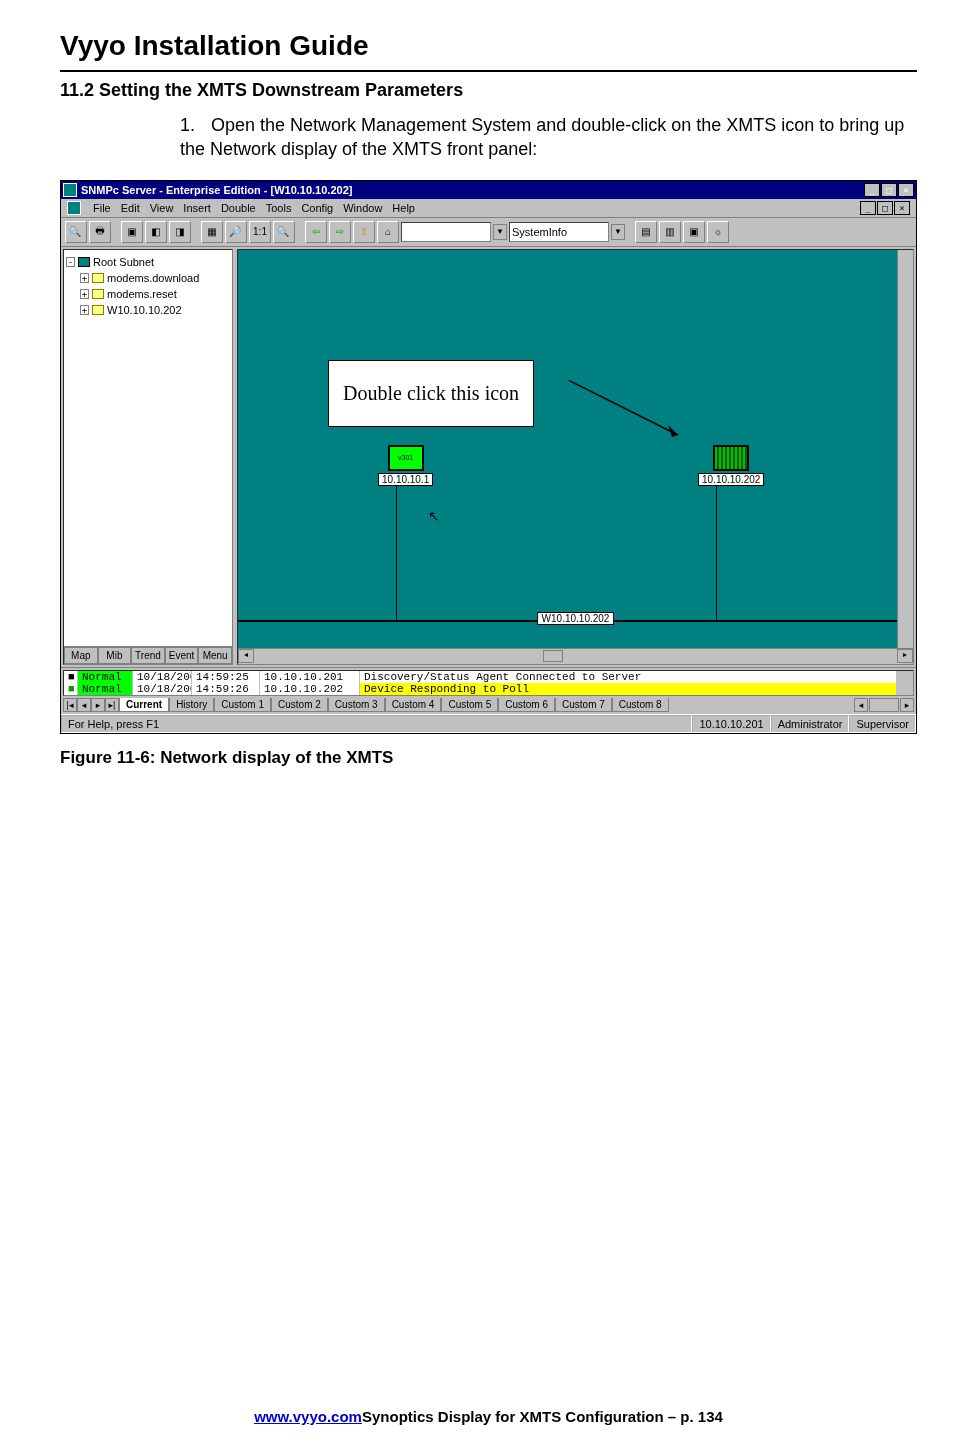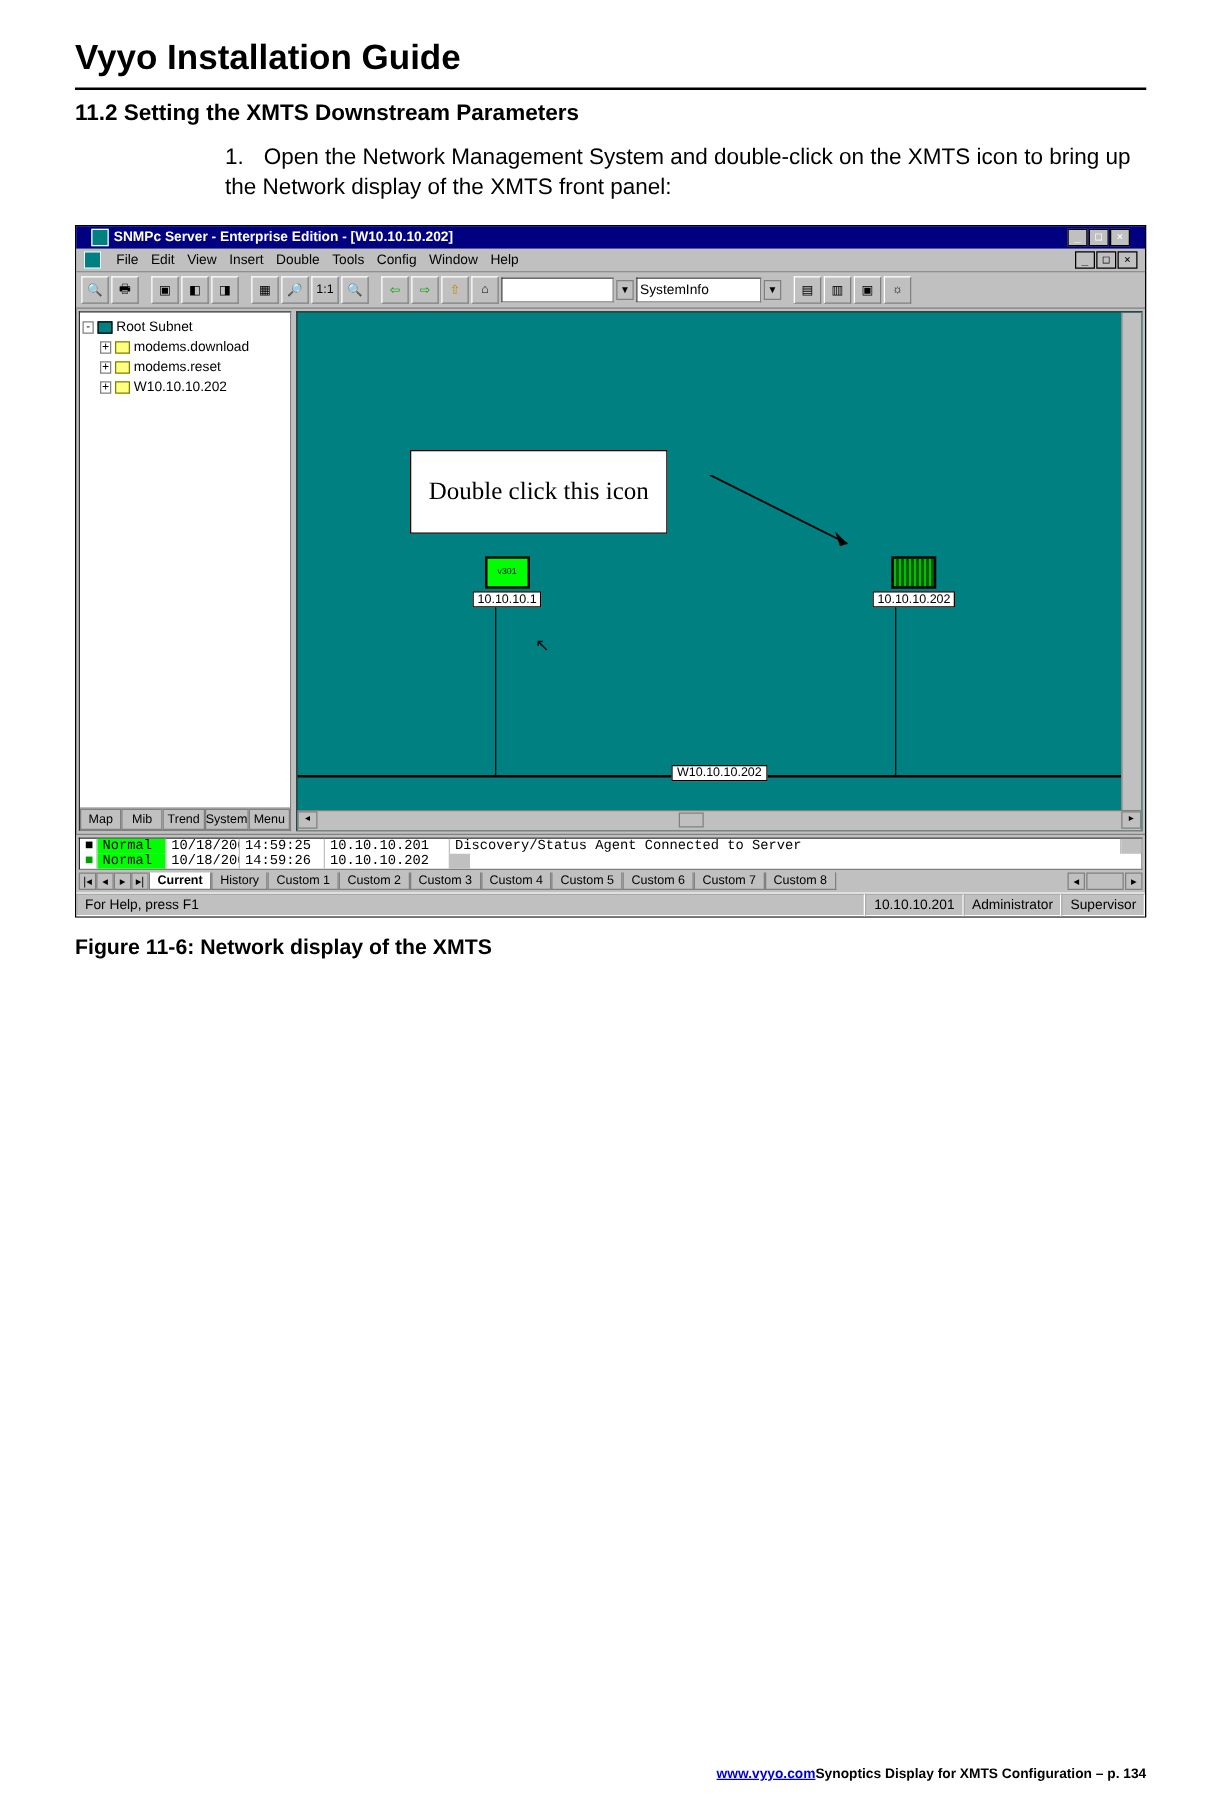--- a/index.html
+++ b/index.html
@@ -10,26 +10,26 @@
     width: 977px;
     background: #fff;
     color: #000;
   }
   .doc-title { font-size: 28px; font-weight: bold; margin-bottom: 8px; }
   .hr-top { border: none; border-top: 2px solid #000; margin: 0 0 8px 0; }
   .section-heading { font-size: 18px; font-weight: bold; margin: 8px 0 12px 0; }
   .step { margin-left: 120px; font-size: 18px; line-height: 1.35; margin-bottom: 18px; }
   .step-num { display: inline-block; width: 26px; }
   .figure-caption { font-size: 17px; font-weight: bold; margin-top: 14px; }
-  .footer { position: fixed; bottom: 30px; left: 60px; right: 60px; display: flex; justify-content: flex-end; font-size: 11px; font-weight: bold; }
+  .footer { position: fixed; bottom: 30px; left: 60px; right: 60px; display: flex; justify-content: center; font-size: 15px; font-weight: bold; }
   .footer a { color: #0000cc; text-decoration: underline; }
 
   
   .app-window { border: 1px solid #000; background: #c0c0c0; width: 100%; font-family: "MS Sans Serif", Tahoma, sans-serif; font-size: 11px; }
-  .titlebar { background: #000080; color: #fff; display: flex; align-items: center; height: 18px; padding: 0 12px; }
+  .titlebar { background: #000080; color: #fff; display: flex; align-items: center; height: 18px; padding: 0 2px; }
   .titlebar-icon { width: 14px; height: 14px; background: #008080; border:1px solid #fff; margin-right:4px; display:inline-block; }
   .titlebar-text { flex: 1; font-weight: bold; }
   .win-btns { display: flex; gap:1px; }
   .win-btn { width: 16px; height: 14px; background: #c0c0c0; border:1px solid #000; font-size:9px; text-align:center; line-height:12px; font-family: monospace; }
   .menubar { background: #c0c0c0; display:flex; align-items:center; gap:10px; padding:2px 6px; border-bottom:1px solid #808080; }
   .menubar .mdi-icon { width:14px; height:14px; background:#008080; border:1px solid #fff; margin-right:2px; }
   .menubar span { cursor: default; }
   .toolbar { background:#c0c0c0; display:flex; align-items:center; gap:2px; padding:3px 4px; border-bottom:1px solid #808080; flex-wrap:nowrap; }
   .tbtn { width:22px; height:22px; background:#c0c0c0; border:1px solid #fff; border-right-color:#808080; border-bottom-color:#808080; display:flex; align-items:center; justify-content:center; font-size:10px; }
   .tsep { width:6px; }
@@ -184,21 +184,21 @@
         <div class="tree-node tree-indent">
           <span class="expander">+</span>
           <span class="tree-icon folder"></span>
           <span>W10.10.10.202</span>
         </div>
       </div>
       <div class="left-tabs">
         <div class="left-tab">Map</div>
         <div class="left-tab">Mib</div>
         <div class="left-tab">Trend</div>
-        <div class="left-tab">System</div>
+        <div class="left-tab">Event</div>
         <div class="left-tab">Menu</div>
       </div>
     </div>
 
     <div class="canvas-wrap">
       <div class="callout-box">Double click this icon</div>
       <svg class="callout-arrow" width="120" height="70">
         <line x1="0" y1="0" x2="110" y2="55" stroke="#000" stroke-width="1.5"></line>
         <polygon points="110,55 100,45 104,57" fill="#000"></polygon>
       </svg>
@@ -240,20 +240,21 @@
         <div class="ev-ip">10.10.10.201</div>
         <div class="ev-msg">Discovery/Status Agent Connected to Server</div>
         <div class="ev-scroll"></div>
       </div>
       <div class="event-row">
         <div class="ev-bullet" style="color:#00a000">■</div>
         <div class="ev-sev">Normal</div>
         <div class="ev-date">10/18/2004</div>
         <div class="ev-time">14:59:26</div>
         <div class="ev-ip y">10.10.10.202</div>
+        <div class="ev-msg y">Device Responding to Poll</div>
         <div class="ev-scroll"></div>
       </div>
     </div>
     <div class="event-tabs">
       <div class="etab-nav">|◂</div>
       <div class="etab-nav">◂</div>
       <div class="etab-nav">▸</div>
       <div class="etab-nav">▸|</div>
       <div class="etab active">Current</div>
       <div class="etab">History</div>

